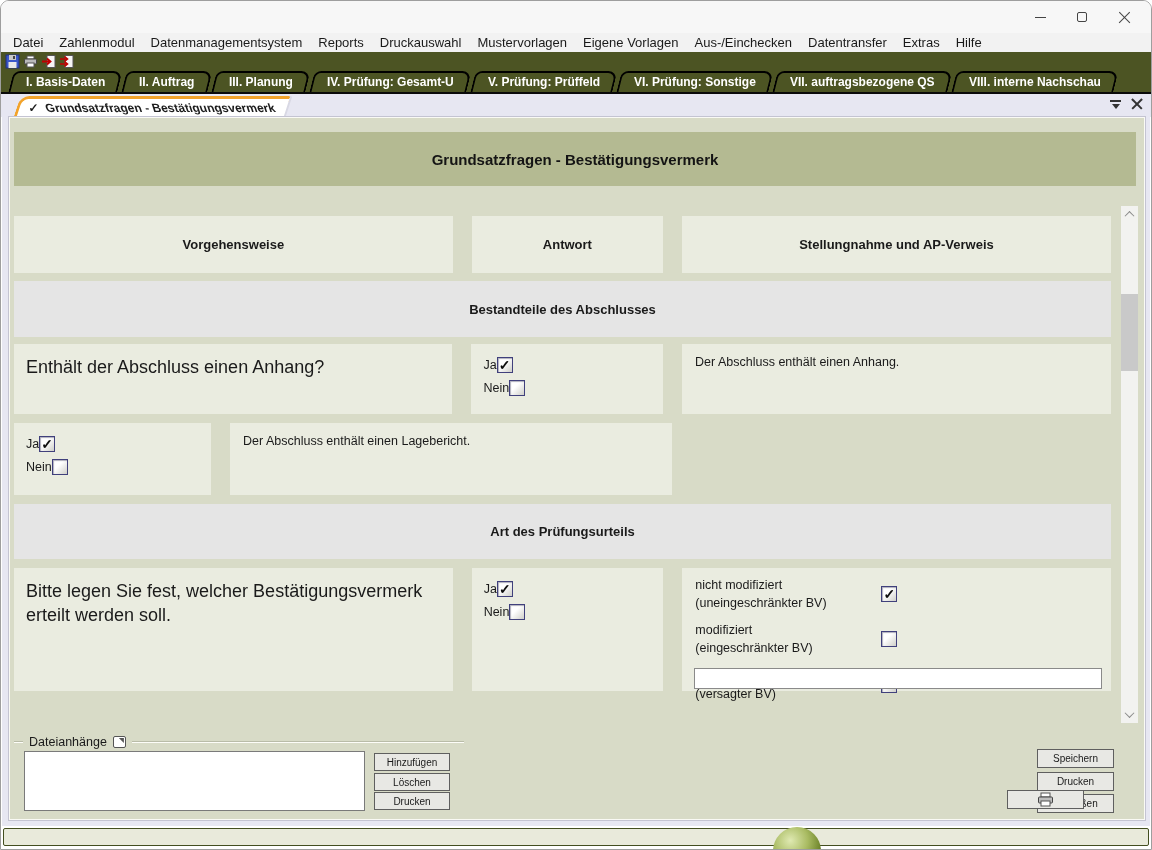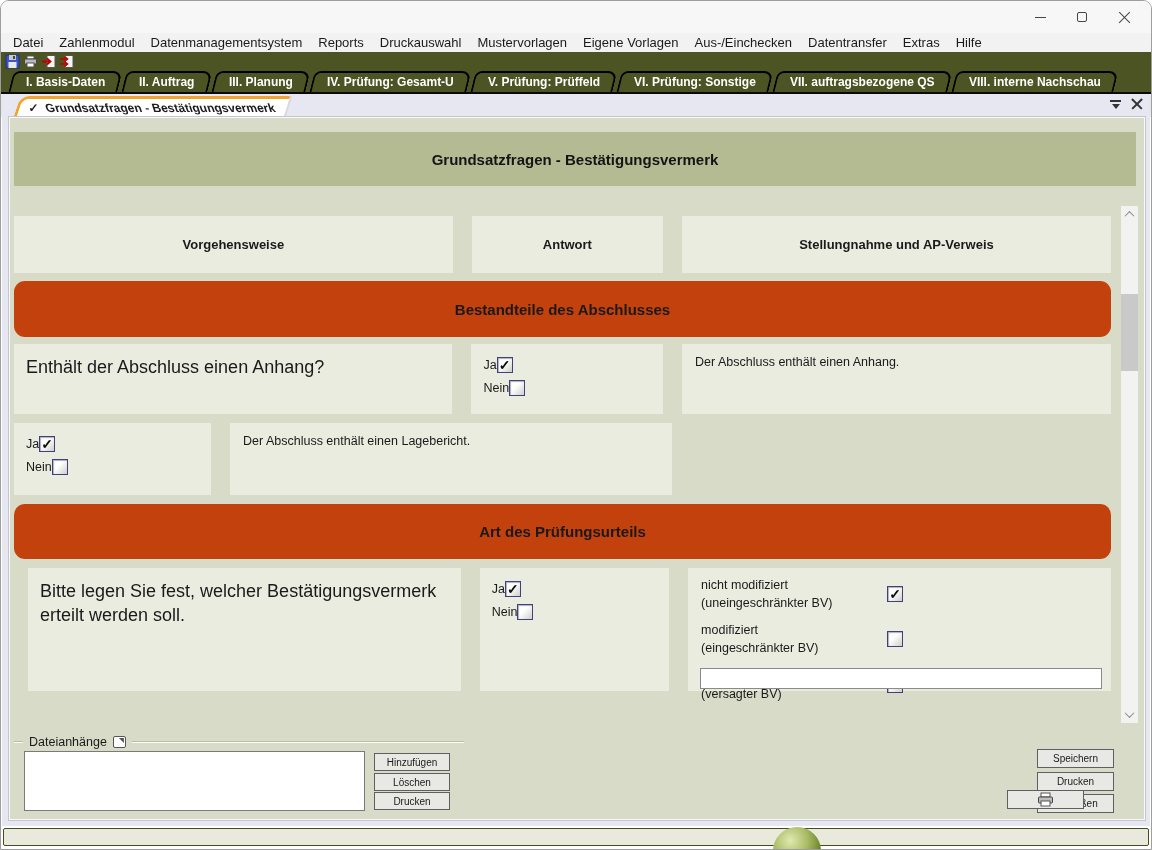--- a/index.html
+++ b/index.html
@@ -51,21 +51,21 @@
            border:1px solid #fafaf5; box-shadow:0 0 0 1px #c4c4d2; }
 
   .band { position:absolute; top:14px; left:4px; right:8px; height:54px; background:#b4ba92;
           display:flex; align-items:center; justify-content:center; font-size:15px; font-weight:bold; color:#141414; }
 
   .scrollarea { position:absolute; top:98px; left:4px; width:1097px; height:515px; overflow:hidden; }
   .trow { display:flex; gap:19px; }
   .cell { background:#eaece0; }
   .c1 { width:452px; } .c2 { width:197px; } .c3 { width:442px; }
   .hcell { display:flex; align-items:center; justify-content:center; font-weight:bold; font-size:13px; }
-  .secrow { background:#c2410c; display:flex; align-items:center; justify-content:center; font-weight:bold; font-size:15px;border-radius:11px; }
+  .secrow { background:#e5e5e5; display:flex; align-items:center; justify-content:center; font-weight:bold; font-size:13px; }
   .qtext { padding:11px 8px 0 12px; font-size:18px; line-height:1.35; }
   .anscell { padding:9px 13px 0 12px; font-size:12.5px; }
   .ansline { display:flex; justify-content:flex-start; align-items:center; height:23px; }
   .cmt { padding:11px 14px 0 13px; font-size:12.5px; }
 
   .cbx { width:16px; height:16px; border:1px solid #40407c; background:linear-gradient(315deg,#cfcfc9 0%,#ffffff 60%);
          box-shadow:inset 1px 1px 1px rgba(110,110,135,.55); display:flex; align-items:center; justify-content:center;
          font-size:14px; font-weight:bold; color:#0d0d0d; line-height:1; }
 
   .optrow { display:flex; align-items:center; margin-bottom:9px; }
@@ -233,21 +233,21 @@
             <div class="ansline">
                 <span>Nein</span>
                 <div class="cbx"></div>
               </div>
           </div>
           <div class="cell c3 cmt">Der Abschluss enthält einen Lagebericht.</div>
         </div>
 
         <div class="secrow" style="height:55px; width:1097px; margin-bottom:9px;">Art des Prüfungsurteils</div>
 
-        <div class="trow" style="height:123px;margin-left:14px;">
+        <div class="trow" style="height:123px;">
           <div class="cell c1 qtext">Bitte legen Sie fest, welcher Bestätigungsvermerk erteilt werden soll.</div>
           <div class="cell c2 anscell">
             <div class="ansline">
                 <span>Ja</span>
                 <div class="cbx">✓</div>
               </div>
             <div class="ansline">
                 <span>Nein</span>
                 <div class="cbx"></div>
               </div>

